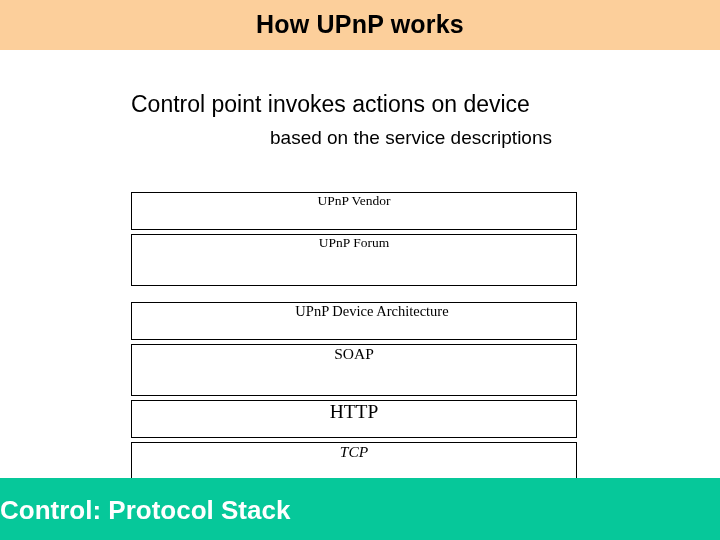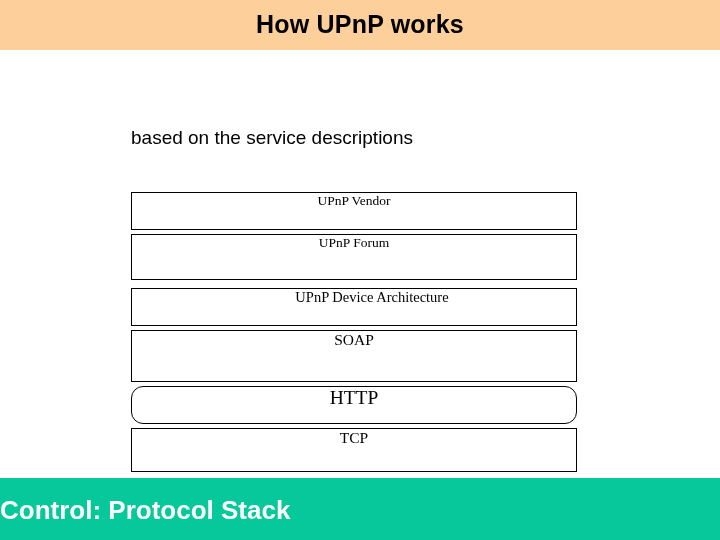--- a/index.html
+++ b/index.html
@@ -64,20 +64,21 @@
     position: absolute;
     left: 131px;
     top: 126px;
     width: 560px;
     font-family: "Liberation Sans", sans-serif;
     font-size: 19px;
     font-weight: normal;
     color: #000000;
     line-height: 24px;
     white-space: nowrap;
+    text-align: center;
   }
 
   
   #protocol-stack {
     position: absolute;
     left: 131px;
     top: 192px;
     width: 446px;
   }
   .stack-box {
@@ -92,25 +93,25 @@
     font-family: "Liberation Serif", serif;
     color: #000000;
     text-align: center;
   }
   .stack-label {
     display: block;
     white-space: nowrap;
   }
 
   .box-vendor       { height: 38px; margin-bottom: 4px; }
-  .box-forum        { height: 46px; margin-bottom: 8px; }
+  .box-forum        { height: 52px; margin-bottom: 16px; }
   .box-architecture { height: 38px; margin-bottom: 4px; }
   .box-soap         { height: 52px; margin-bottom: 4px; }
-  .box-http         { height: 38px; margin-bottom: 4px; border-radius: 12px; }
-  .box-tcp          { height: 44px; margin-bottom: 4px; }
+  .box-http         { height: 38px; margin-bottom: 4px; }
+  .box-tcp          { height: 44px; margin-bottom: 4px; font-style: italic; }
 
   .fs-13 { font-size: 13.5px; }
   .fs-14 { font-size: 14.5px; margin-left: 36px; }
   .fs-15 { font-size: 15.5px; }
   .fs-18 { font-size: 19.5px; }
 
   
   #footer-band {
     position: absolute;
     left: 0;
@@ -135,20 +136,21 @@
 </style>
 </head>
 <body>
 
 <div id="slide">
 
   <div id="header-band">
     <div id="header-title">How UPnP works</div>
   </div>
 
+  <div id="body-line-1">Control point invokes actions on device</div>
 
   <div id="body-line-2">based on the service descriptions</div>
 
   <div id="protocol-stack">
 
     <div class="stack-box box-vendor">
       <span class="stack-label fs-13">UPnP Vendor</span>
     </div>
 
     <div class="stack-box box-forum">

